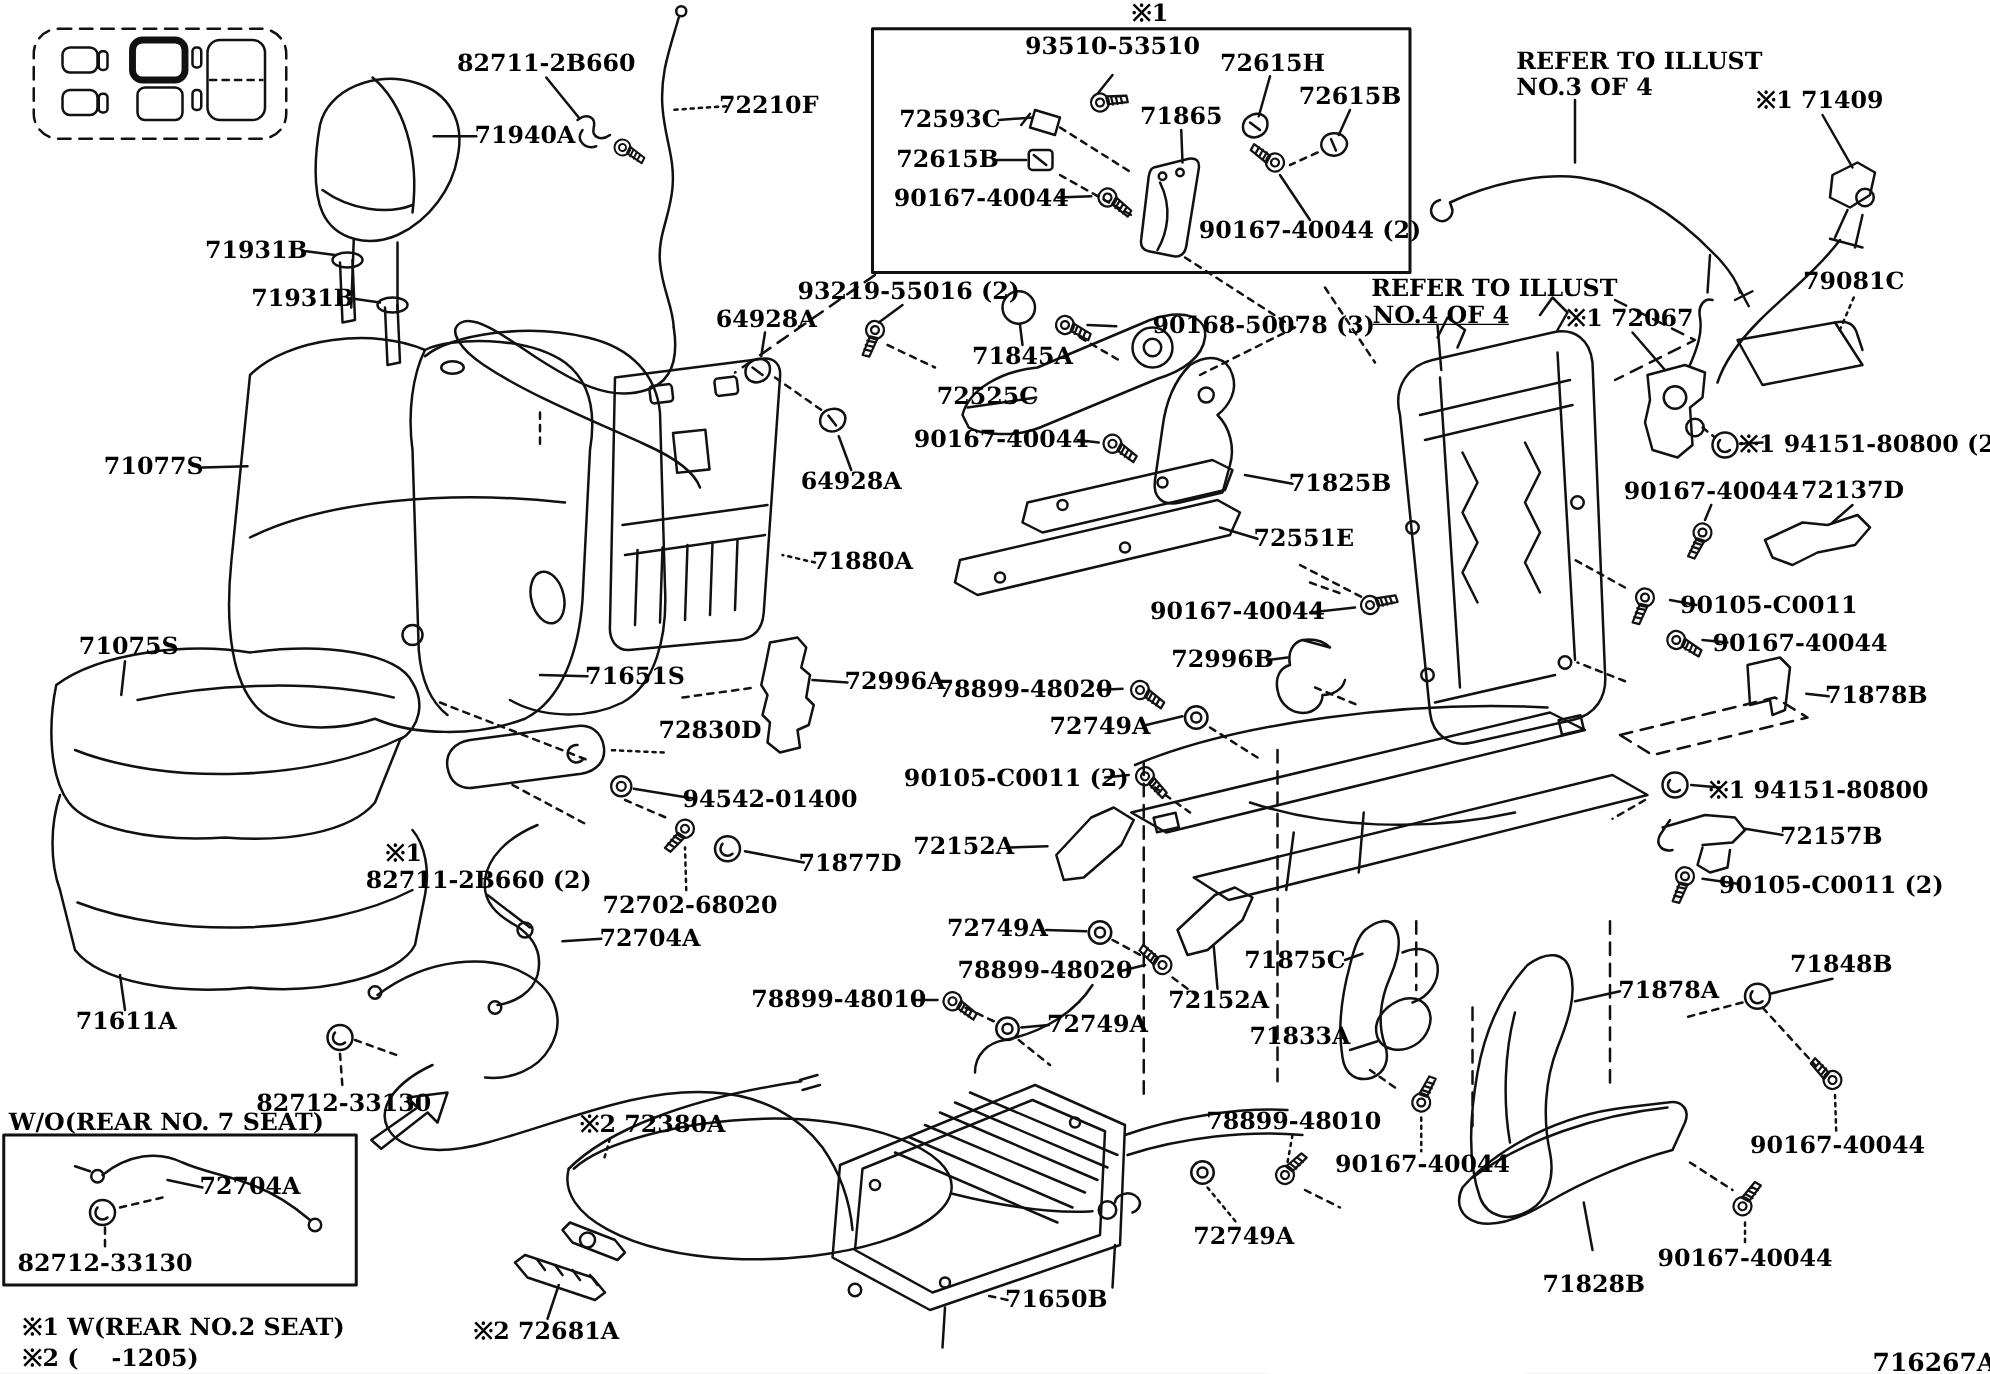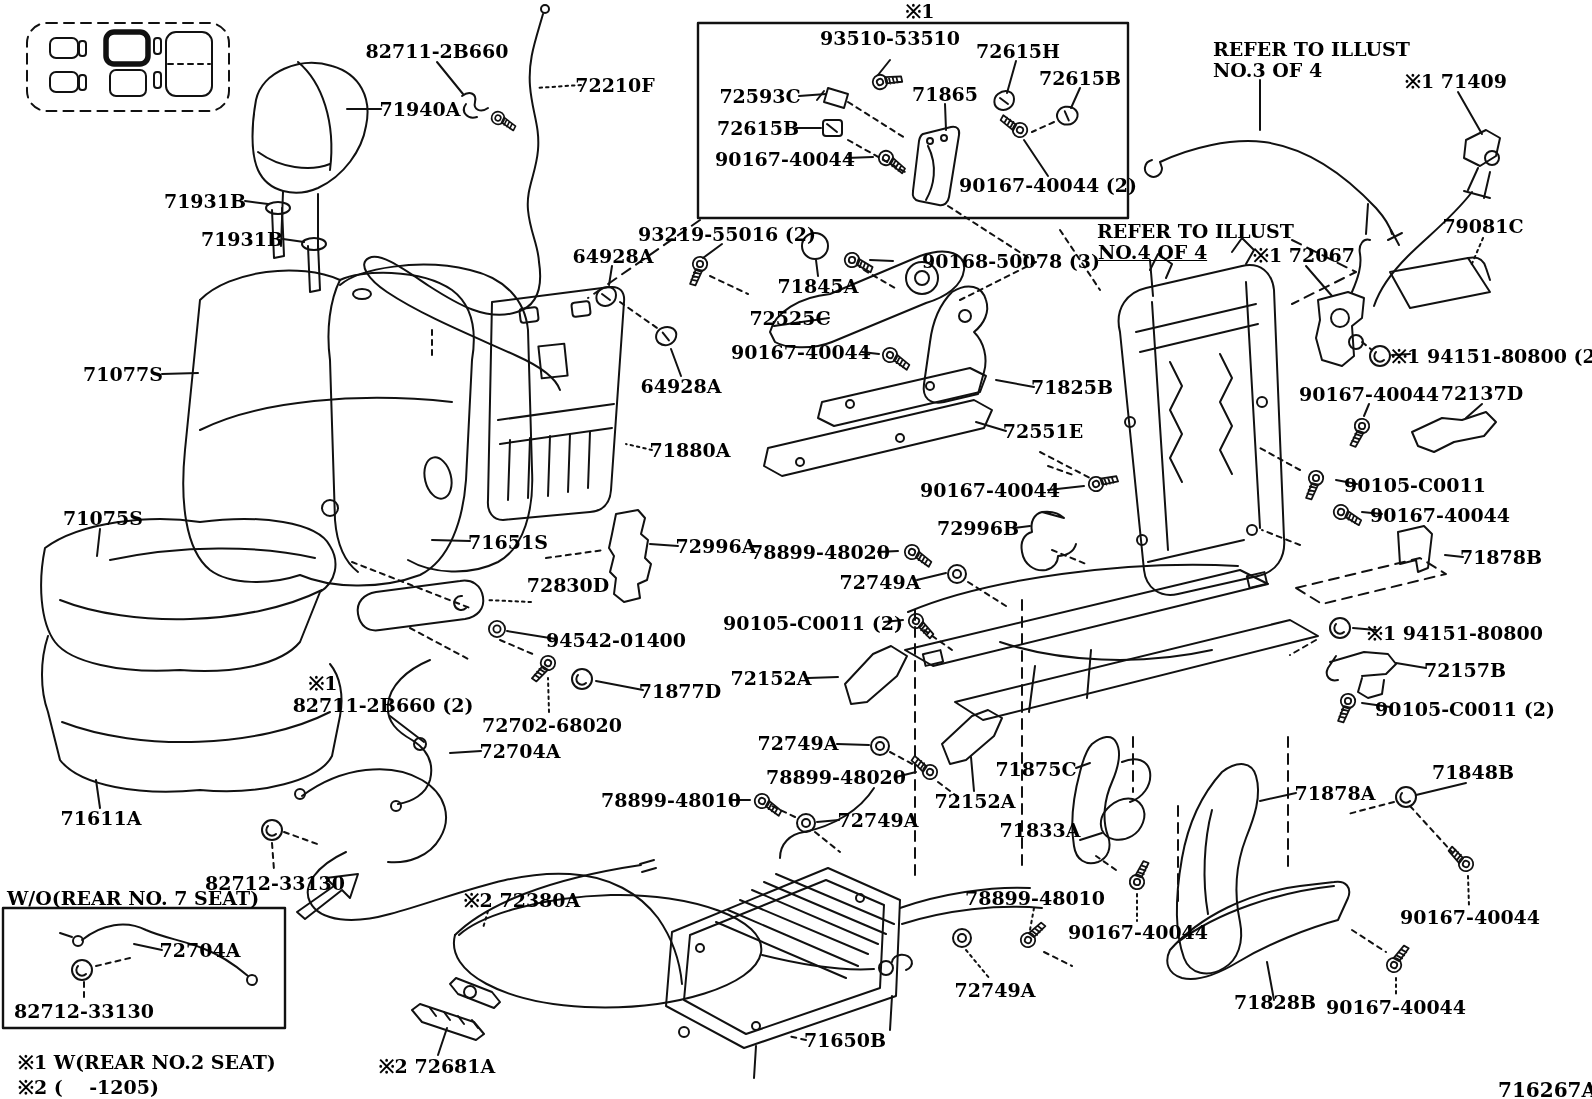--- a/index.html
+++ b/index.html
@@ -479,21 +479,21 @@
       <div class="plabel" style="left: 275px; top: 883px;">82712-33130</div>
       <div class="plabel lt" style="left: 7px; top: 889px;">W/O(REAR NO. 7 SEAT)</div>
       <div class="plabel" style="left: 522px; top: 900px;">※2 72380A</div>
       <div class="plabel" style="left: 1035px; top: 898px;">78899-48010</div>
       <div class="plabel" style="left: 1138px; top: 932px;">90167-40044</div>
       <div class="plabel" style="left: 1470px; top: 917px;">90167-40044</div>
       <div class="plabel" style="left: 200px; top: 950px;">72704A</div>
       <div class="plabel" style="left: 995px; top: 990px;">72749A</div>
       <div class="plabel" style="left: 845px; top: 1040px;">71650B</div>
       <div class="plabel" style="left: 84px; top: 1011px;">82712-33130</div>
-      <div class="plabel" style="left: 1275px; top: 1002px;">71828B</div>
+      <div class="plabel" style="left: 1275px; top: 1028px;">71828B</div>
       <div class="plabel" style="left: 1396px; top: 1007px;">90167-40044</div>
       <div class="plabel" style="left: 437px; top: 1066px;">※2 72681A</div>
       <div class="plabel lt" style="left: 18px; top: 1053px;">※1 W(REAR NO.2 SEAT)</div>
       <div class="plabel lt" style="left: 18px; top: 1078px;">※2 (    -1205)</div>
     </div>
 
 <div class="footer-code">716267A</div>
 
 </div>
 

